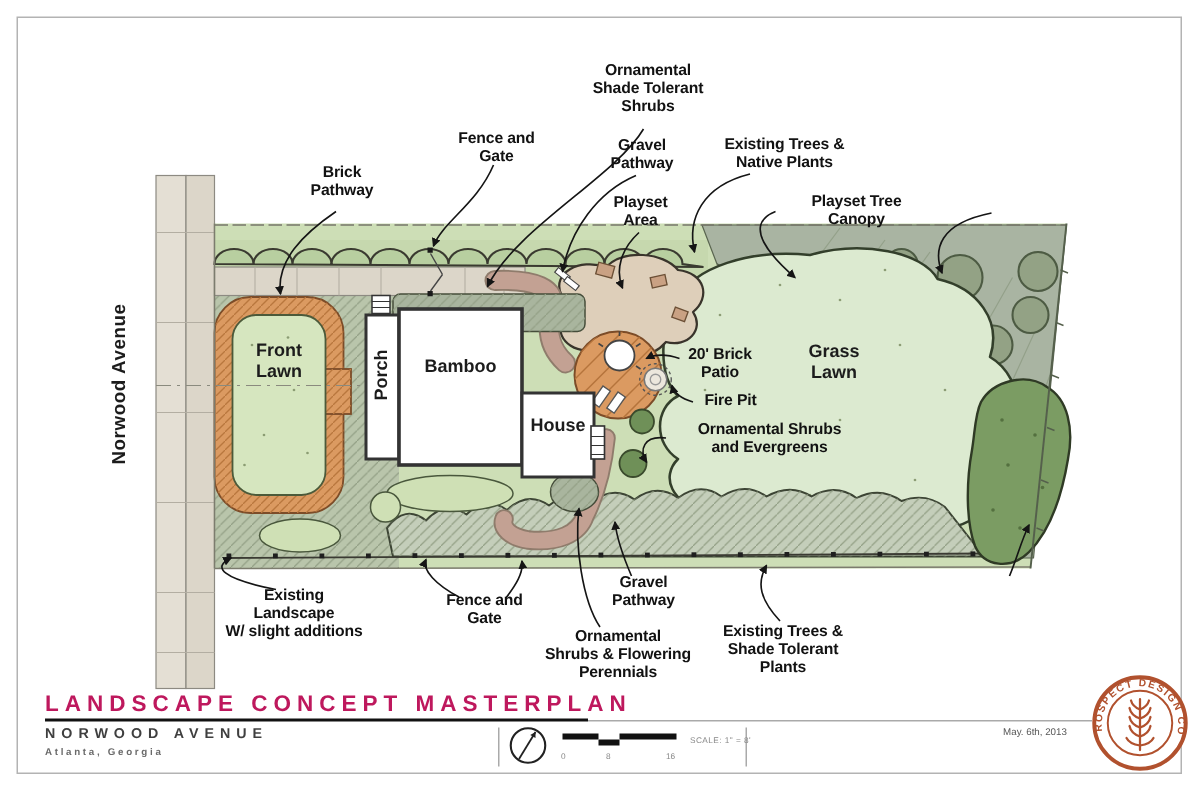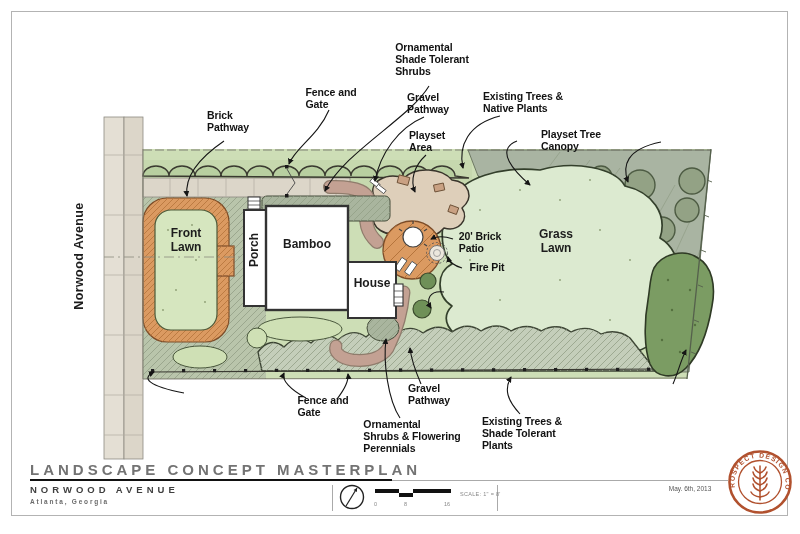--- a/index.html
+++ b/index.html
@@ -1,29 +1,29 @@
 <!DOCTYPE html>
 <html><head>
 <meta charset="utf-8">
 <style>
   html,body{margin:0;padding:0;background:#ffffff;}
   .stage{position:relative;width:800px;height:534px;background:#fff;overflow:hidden;
          font-family:"Liberation Sans",sans-serif;}
   svg{display:block;}
   .layer{position:absolute;left:0;top:0;}
-  .callout{position:absolute;transform:translateX(-50%);text-align:left;
+  .callout{position:absolute;transform:translateX(-50%);text-align:center;
            font:600 10.5px/1.12 "Liberation Sans",sans-serif;color:#121212;
            white-space:pre-line;letter-spacing:-0.1px;}
   .feature{position:absolute;transform:translateX(-50%);text-align:center;
            font:600 12px/1.15 "Liberation Sans",sans-serif;color:#1c1c1c;white-space:pre-line;}
   .rot{transform:translate(-50%,-50%) rotate(-90deg);white-space:nowrap;}
   .street-label{position:absolute;font:600 12.5px "Liberation Sans",sans-serif;color:#1c1c1c;
                 letter-spacing:.4px;}
   .t-title{position:absolute;left:30px;top:461px;font:700 15px "Liberation Sans",sans-serif;
-           letter-spacing:4px;color:#737373;white-space:nowrap;}
+           letter-spacing:4px;color:#be185d;white-space:nowrap;}
   .t-rule{position:absolute;left:30px;top:479px;width:362px;height:2px;background:#111;}
   .t-rule-thin{position:absolute;left:392px;top:480px;width:336px;height:1px;background:#aaa;}
   .t-sub{position:absolute;left:30px;top:484px;font:600 9.5px "Liberation Sans",sans-serif;
          letter-spacing:4px;color:#3f3f3f;white-space:nowrap;}
   .t-loc{position:absolute;left:30px;top:498px;font:700 6.5px "Liberation Sans",sans-serif;
          letter-spacing:1.8px;color:#6a6a6a;white-space:nowrap;}
   .t-date{position:absolute;left:645px;top:485px;width:90px;text-align:center;
           font:400 6.5px "Liberation Sans",sans-serif;color:#555;}
   .t-sep{position:absolute;top:485px;width:1px;height:26px;background:#aaa;}
   .scale-label-pos{position:absolute;left:460px;top:491px;font:400 5.5px "Liberation Sans",sans-serif;
@@ -324,20 +324,25 @@
 Pathway</div>
   <div class="callout" style="left:427px;top:130px">Playset
 Area</div>
   <div class="callout" style="left:523px;top:91px">Existing Trees &amp;
 Native Plants</div>
   <div class="callout" style="left:571px;top:129px">Playset Tree
 Canopy</div>
   <div class="callout" style="left:480px;top:231px">20' Brick
 Patio</div>
   <div class="callout" style="left:487px;top:262px">Fire Pit</div>
+  <div class="callout" style="left:513px;top:281px">Ornamental Shrubs
+and Evergreens</div>
+  <div class="callout" style="left:196px;top:392px">Existing
+Landscape
+W/ slight additions</div>
   <div class="callout" style="left:323px;top:395px">Fence and
 Gate</div>
   <div class="callout" style="left:429px;top:383px">Gravel
 Pathway</div>
   <div class="callout" style="left:412px;top:419px">Ornamental
 Shrubs &amp; Flowering
 Perennials</div>
   <div class="callout" style="left:522px;top:416px">Existing Trees &amp;
 Shade Tolerant
 Plants</div>

